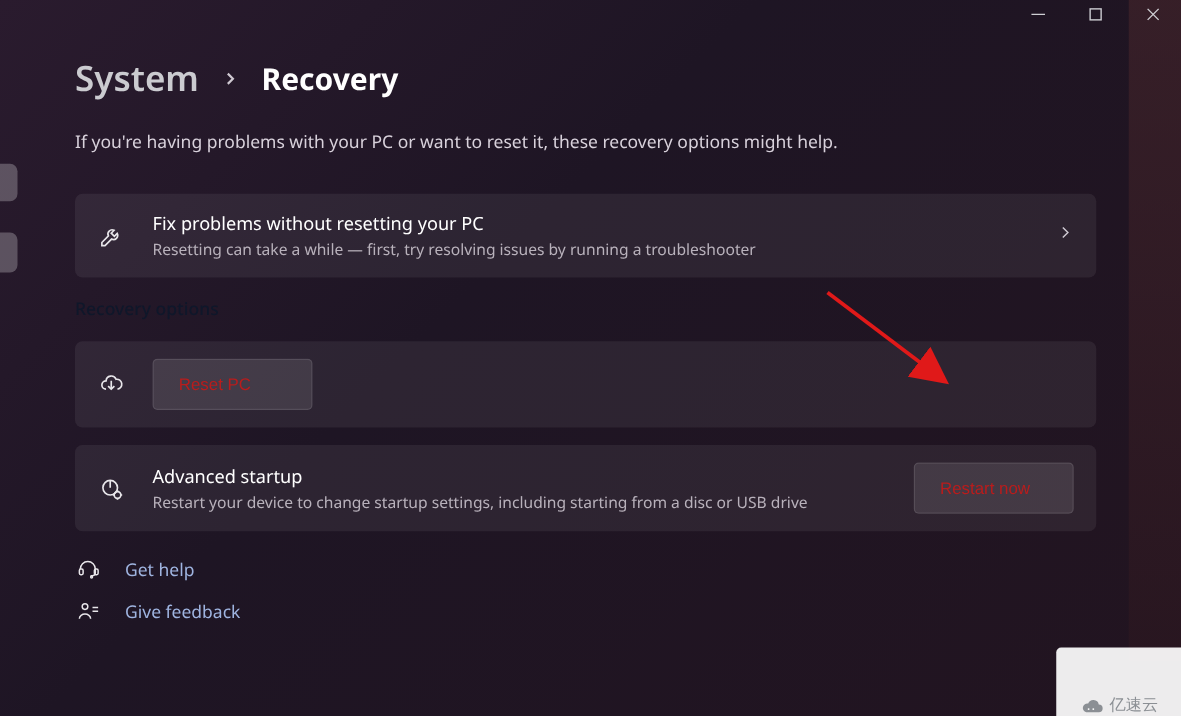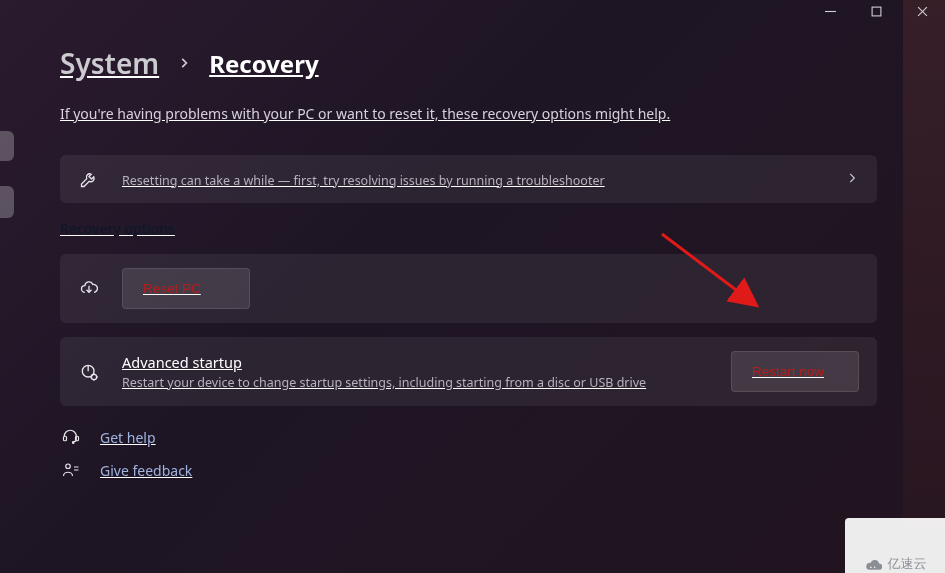--- a/index.html
+++ b/index.html
@@ -32,21 +32,21 @@
   .sliver {
     position: absolute; left: 0; width: 14px; height: 30px;
     border-radius: 0 6px 6px 0; background: rgba(255,255,255,0.25);
   }
   .sliver.a { top: 131px; }
   .sliver.b { top: 186px; height: 32px; }
 
   
   main {
     position: absolute;
-    left: 60px; right: 68px; top: 44px; bottom: 0; text-decoration: underline;
+    left: 60px; right: 68px; top: 44px; bottom: 0;
   }
   .breadcrumb {
     display: flex; align-items: center; gap: 18px;
     margin-bottom: 22px;
   }
   .breadcrumb .parent {
     font-size: 28px; font-weight: 600; color: #cbcbd0;
   }
   .breadcrumb svg { width: 14px; height: 14px; }
   .breadcrumb .page {
@@ -158,20 +158,21 @@
 
   <p class="intro">If you're having problems with your PC or want to reset it, these recovery options might help.</p>
 
   <div class="card">
     <span class="icon">
       <svg viewBox="0 0 24 24" fill="none" stroke="currentColor" stroke-width="1.6">
           <path d="M14.7 6.3a4 4 0 0 0-5.4 5.4L3 18v3h3l6.3-6.3a4 4 0 0 0 5.4-5.4L15 12l-3-3 2.7-2.7z"></path>
         </svg>
     </span>
     <div class="body">
+      <div class="title">Fix problems without resetting your PC</div>
       <div class="sub">Resetting can take a while — first, try resolving issues by running a troubleshooter</div>
     </div>
     <span class="chev">
       <svg viewBox="0 0 24 24" fill="none" stroke="currentColor" stroke-width="2">
           <polyline points="9 5 16 12 9 19"></polyline>
         </svg>
     </span>
   </div>
 
   <div class="section-title">Recovery options</div>

